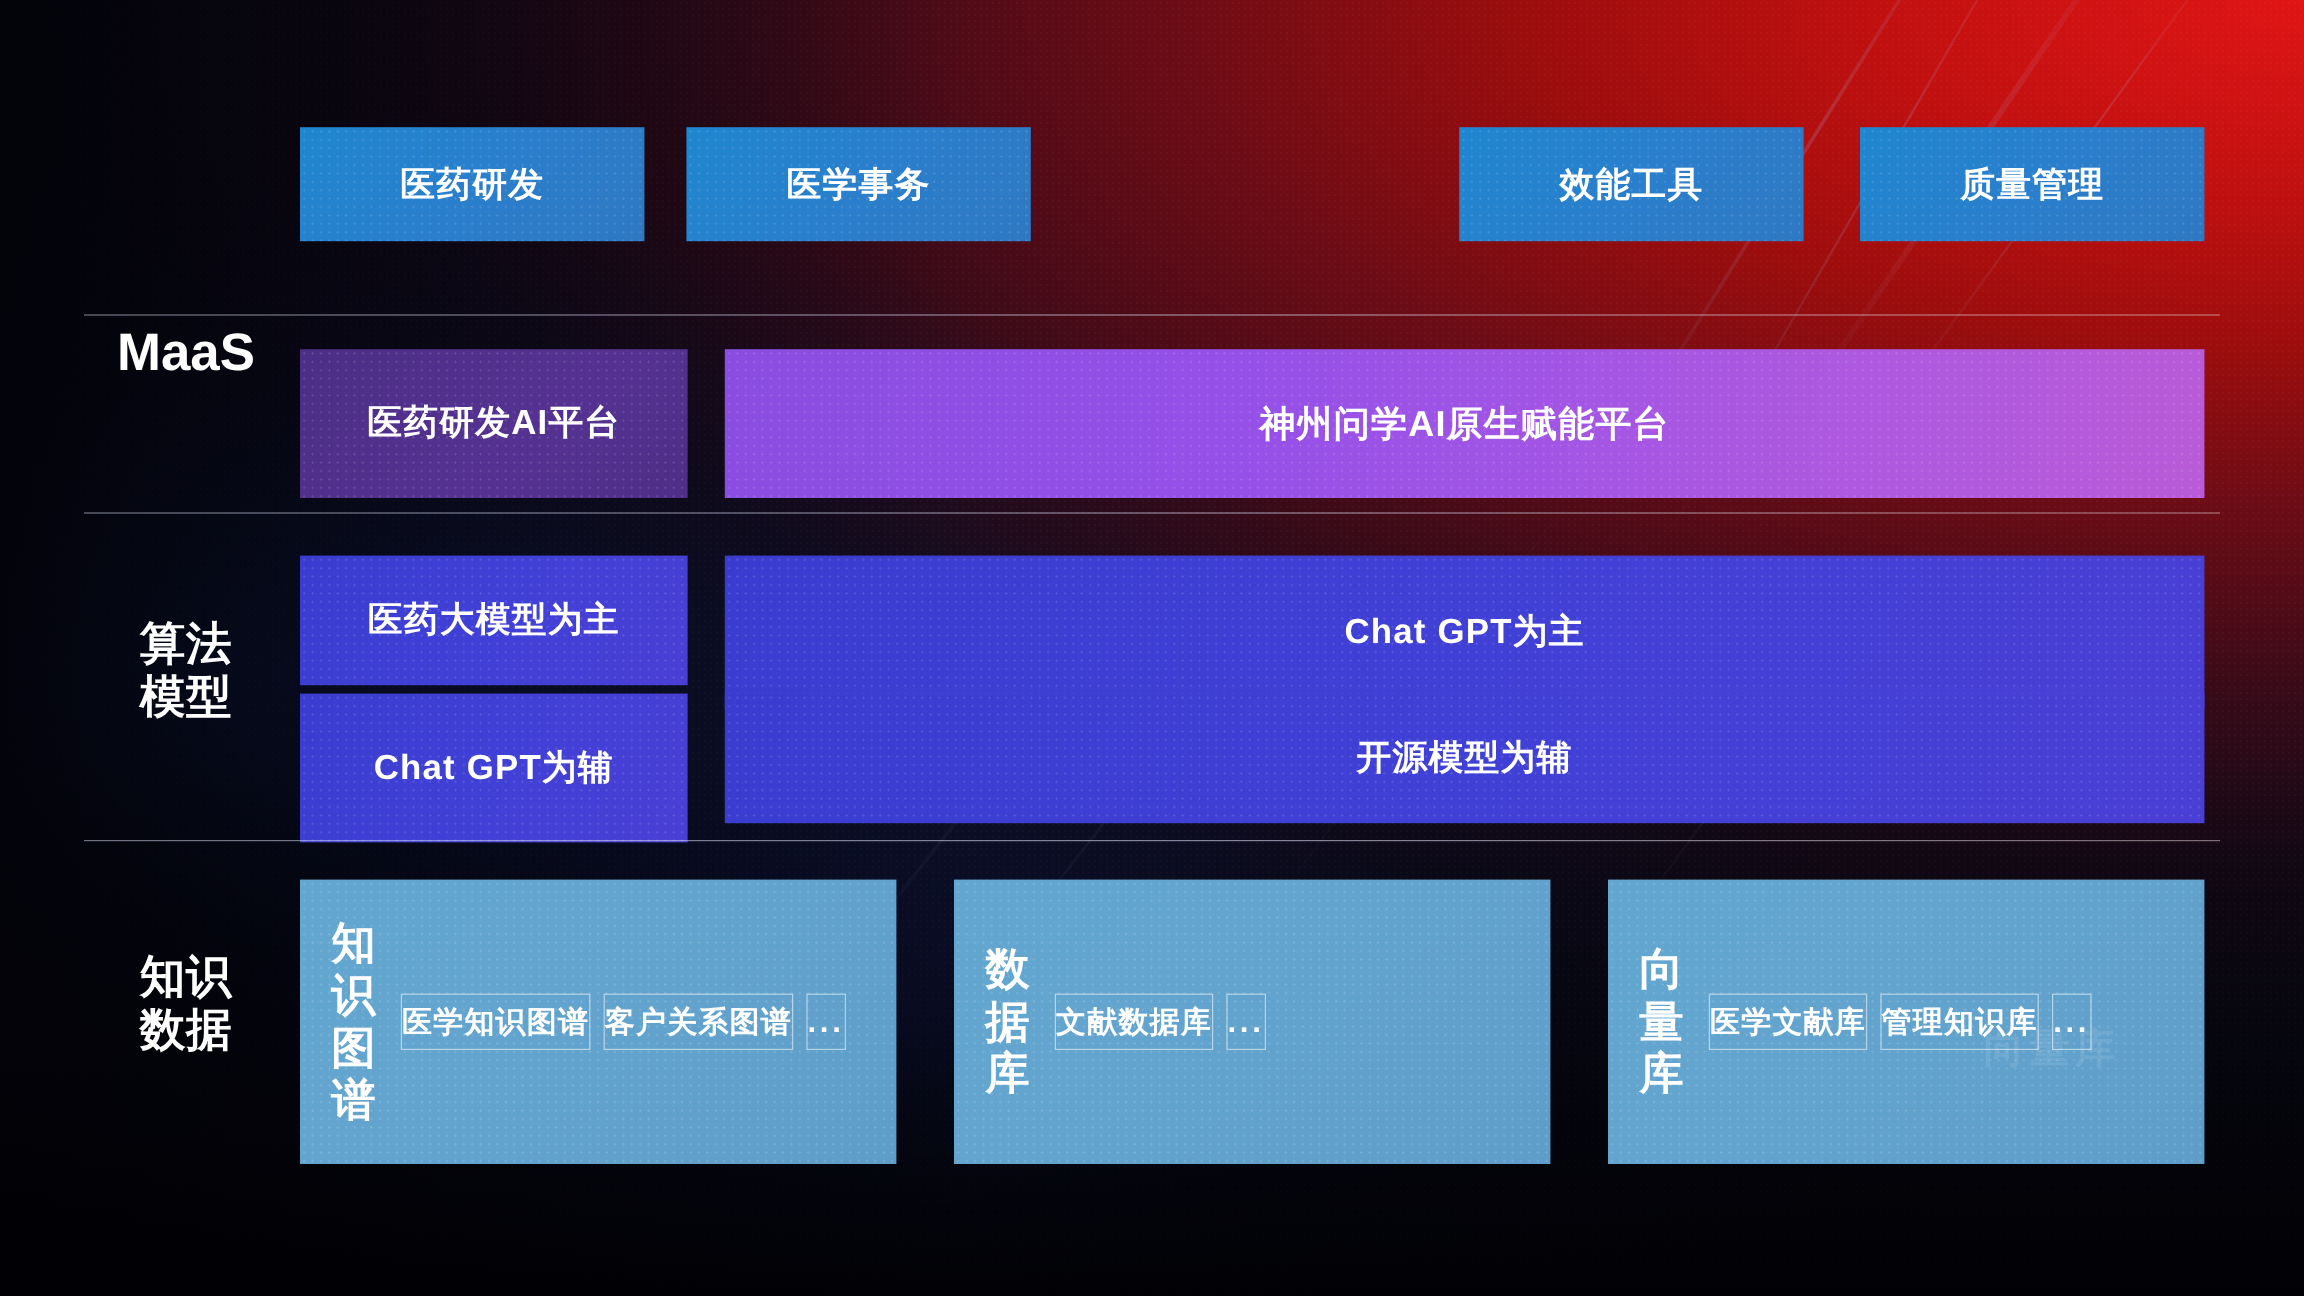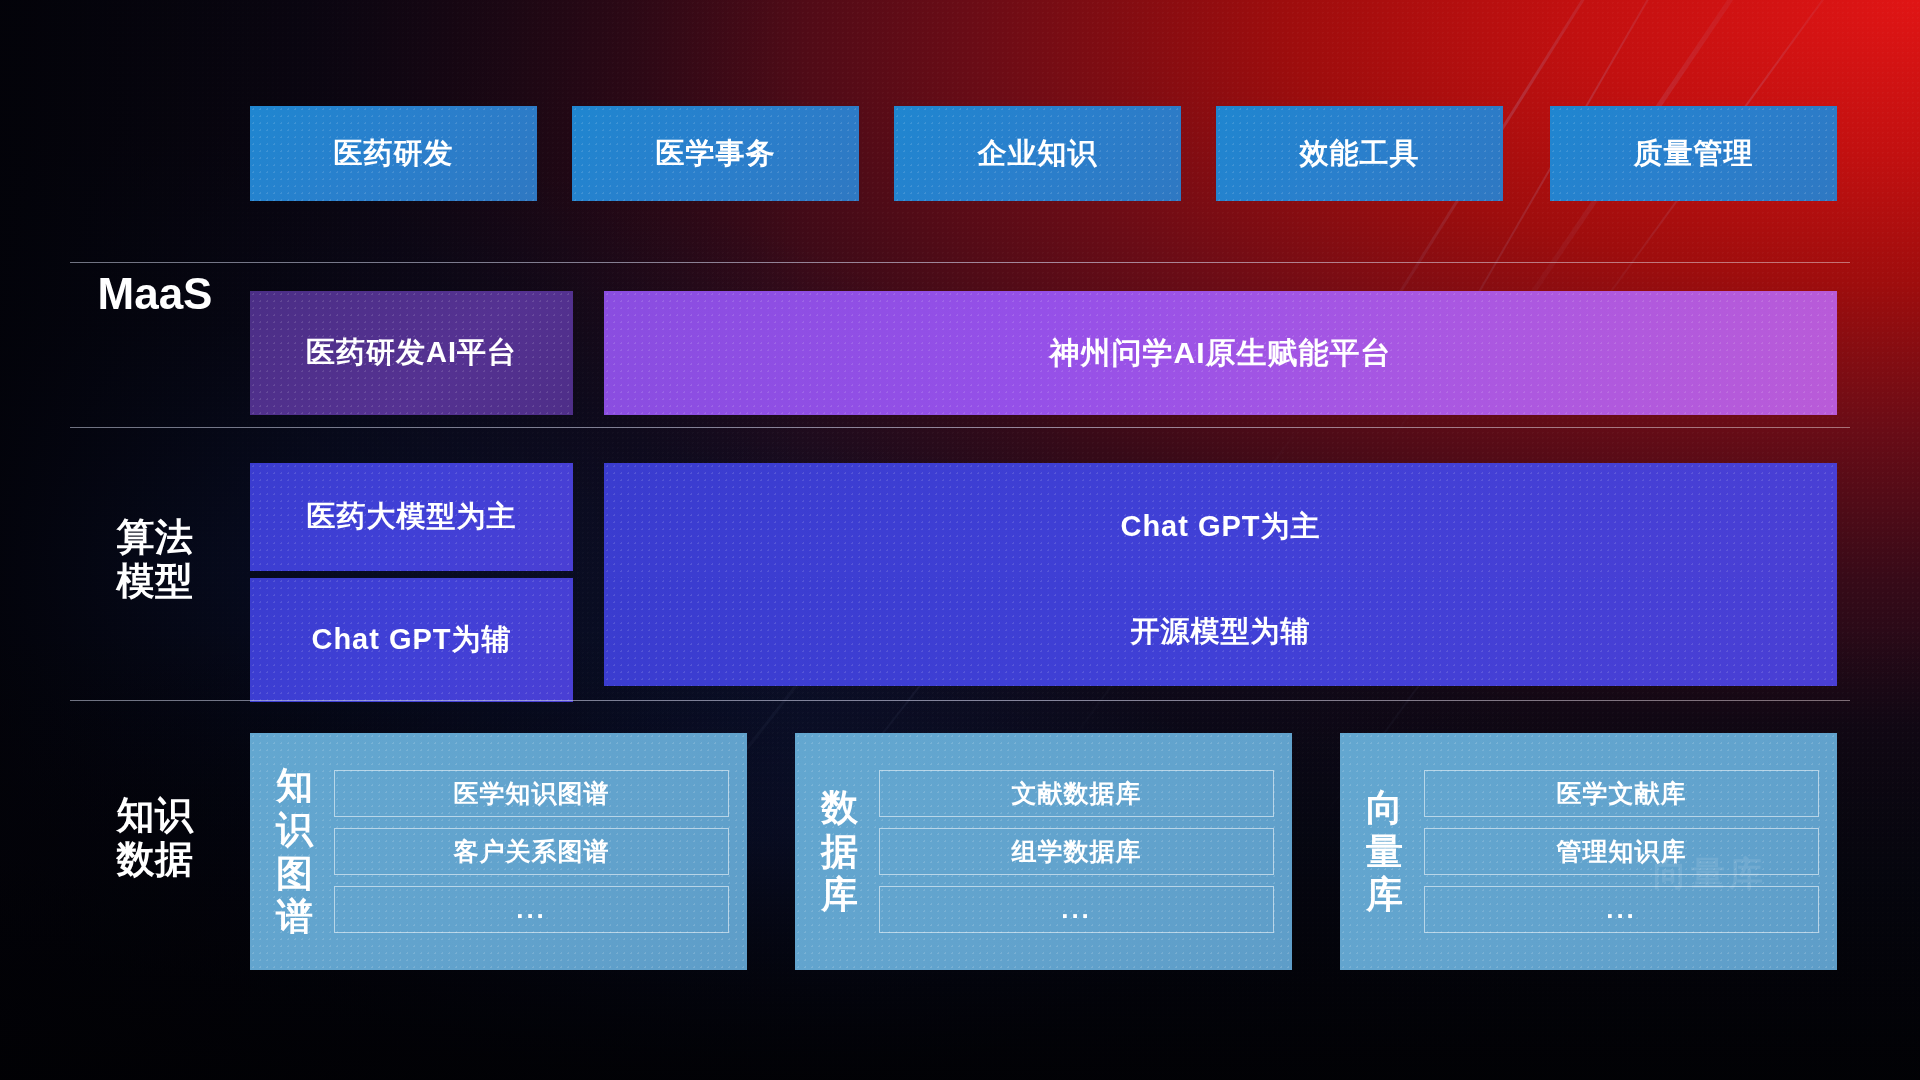--- a/index.html
+++ b/index.html
@@ -164,21 +164,21 @@
     line-height: 1.18;
     text-align: center;
     letter-spacing: 1px;
     word-break: break-all;
   }
   .kgroup-items {
     position: relative;
     z-index: 2;
     flex: 1 1 auto;
     display: flex;
-    flex-direction: column;
+    flex-direction: row;
     gap: 11px;
     margin-left: 8px;
     text-align: center;
   }
   .kitem {
     height: 47px;
     border: 1px solid rgba(255,255,255,0.55);
     display: flex;
     align-items: center;
     justify-content: center;
@@ -225,24 +225,20 @@
 
 
     <div class="box app-box" style="left:250px; top:106px; width:287px;">
       <span class="dotgrid"></span>
       <span class="lbl">医药研发</span>
     </div>
     <div class="box app-box" style="left:572px; top:106px; width:287px;justify-content:center;">
       <span class="dotgrid"></span>
       <span class="lbl">医学事务</span>
     </div>
-    <div class="box app-box" style="left:894px; top:106px; width:287px;">
-      <span class="dotgrid"></span>
-      <span class="lbl">企业知识</span>
-    </div>
     <div class="box app-box" style="left:1216px; top:106px; width:287px;">
       <span class="dotgrid"></span>
       <span class="lbl">效能工具</span>
     </div>
     <div class="box app-box" style="left:1550px; top:106px; width:287px;">
       <span class="dotgrid"></span>
       <span class="lbl">质量管理</span>
     </div>
 
     <div class="divider" style="top:262px;"></div>
@@ -293,21 +289,20 @@
         <div class="kitem">客户关系图谱</div>
         <div class="kitem ellipsis">...</div>
       </div>
     </div>
 
     <div class="kgroup" style="left:795px; top:733px; width:497px; height:237px;">
       <span class="dotgrid"></span>
       <div class="kgroup-title">数据库</div>
       <div class="kgroup-items">
         <div class="kitem">文献数据库</div>
-        <div class="kitem">组学数据库</div>
         <div class="kitem ellipsis">...</div>
       </div>
     </div>
 
     <div class="kgroup" style="left:1340px; top:733px; width:497px; height:237px;">
       <span class="dotgrid"></span>
       <div class="watermark" style="right:70px; top:118px;">向量库</div>
       <div class="kgroup-title">向量库</div>
       <div class="kgroup-items">
         <div class="kitem">医学文献库</div>

